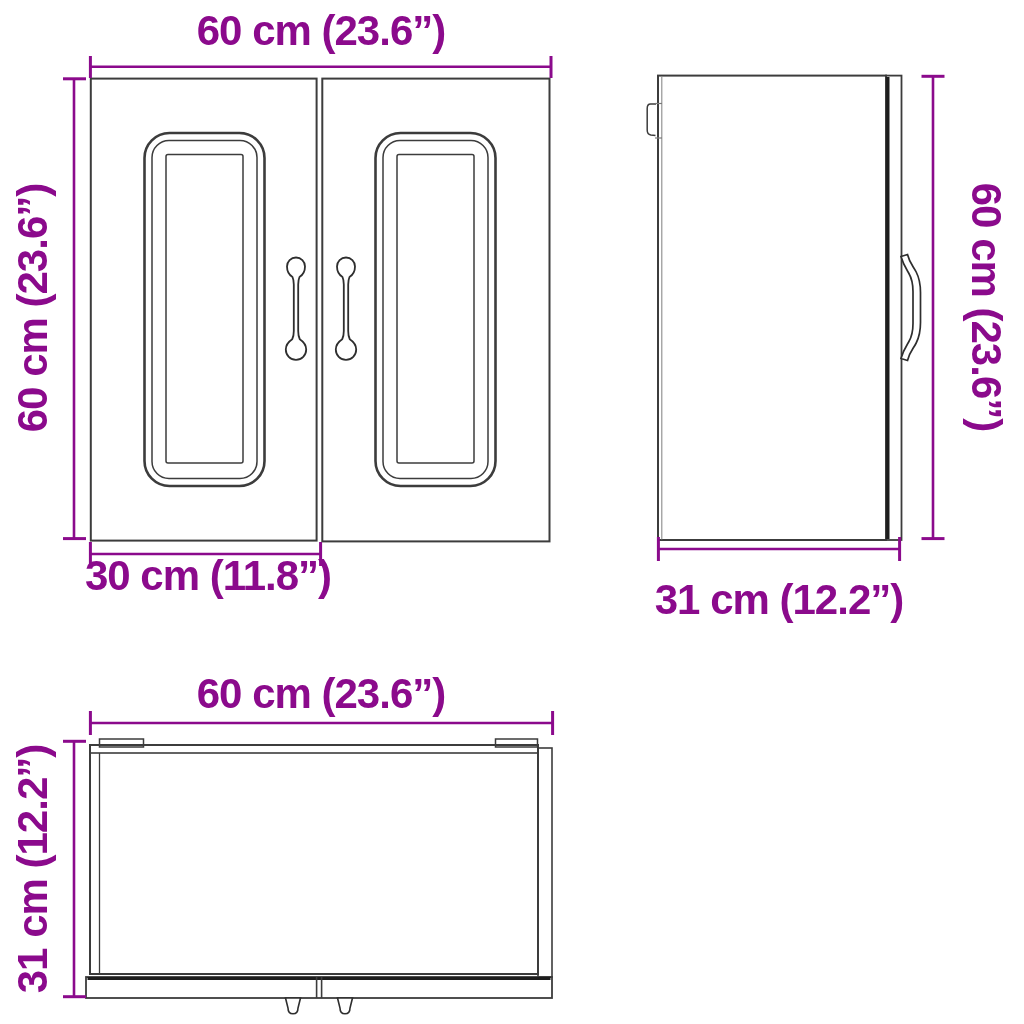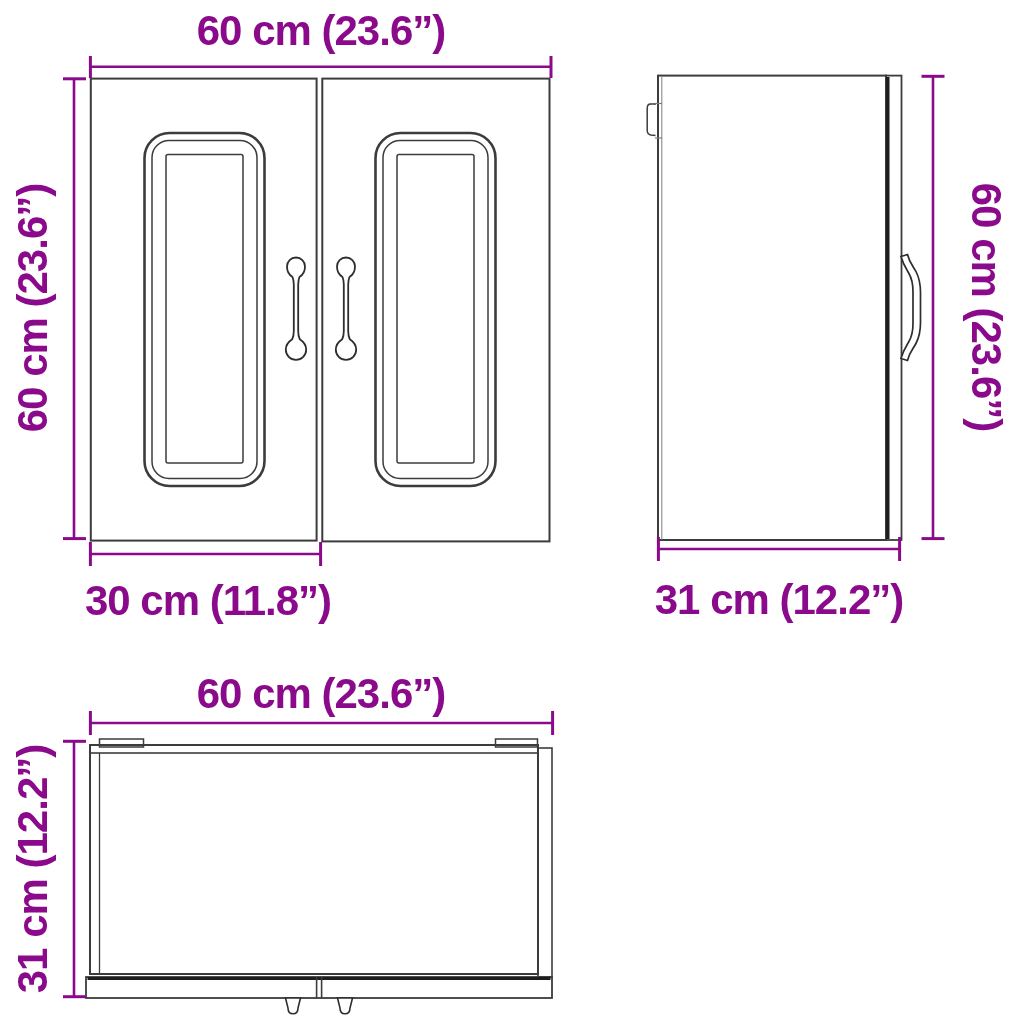--- a/index.html
+++ b/index.html
@@ -130,21 +130,21 @@
       <line x1="74" y1="741.3" x2="74" y2="996.7"></line>
       <line x1="63" y1="741.3" x2="86" y2="741.3" stroke-width="3"></line>
       <line x1="63" y1="996.7" x2="86" y2="996.7" stroke-width="3"></line>
     </g>
   </svg>
 
   <div class="dim-label" style="left:321px; top:31px;">60 cm (23.6”)</div>
 
   <div class="dim-label rot-ccw" style="left:33px; top:308px;">60 cm (23.6”)</div>
 
-  <div class="dim-label" style="left:208px; top:601px;">30 cm (11.8”)</div>
+  <div class="dim-label" style="left:208px; top:576px;">30 cm (11.8”)</div>
 
   <div class="dim-label rot-cw" style="left:986px; top:307px;">60 cm (23.6”)</div>
 
   <div class="dim-label" style="left:779px; top:600px;">31 cm (12.2”)</div>
 
   <div class="dim-label" style="left:321px; top:694px;">60 cm (23.6”)</div>
 
   <div class="dim-label rot-ccw" style="left:33px; top:869px;">31 cm (12.2”)</div>
 
 </div>

